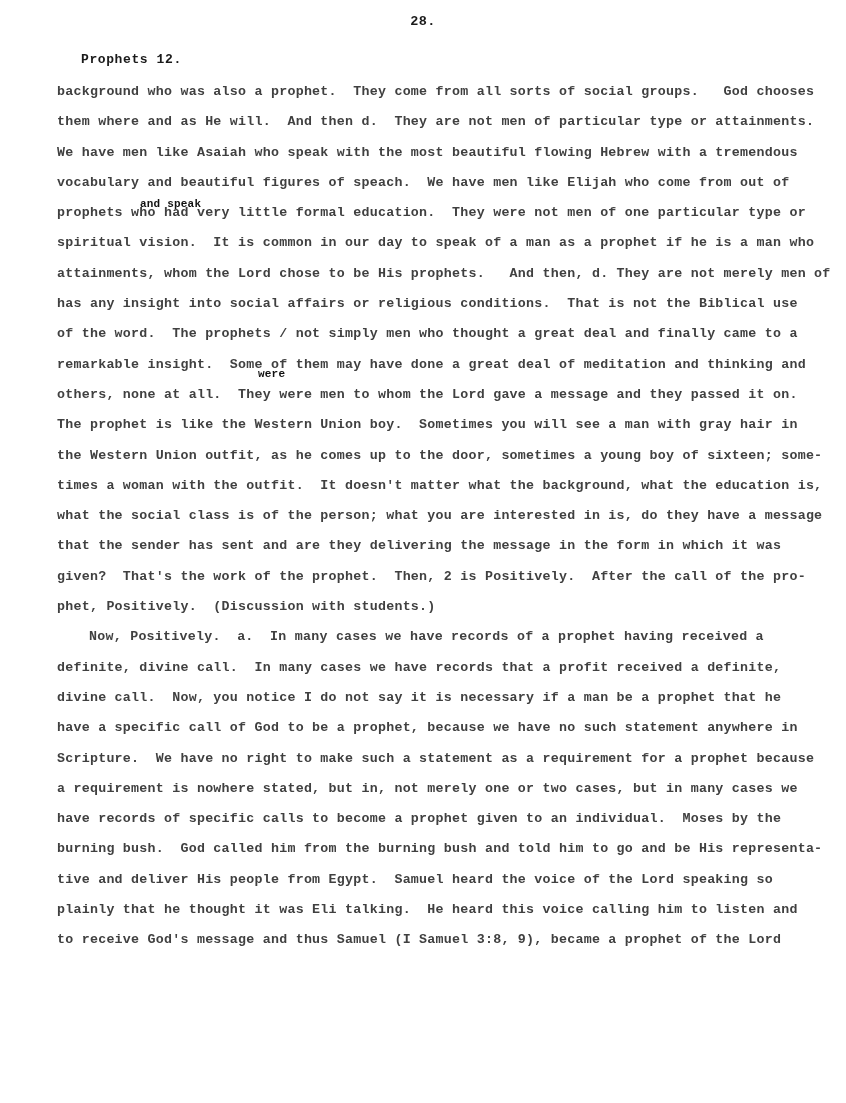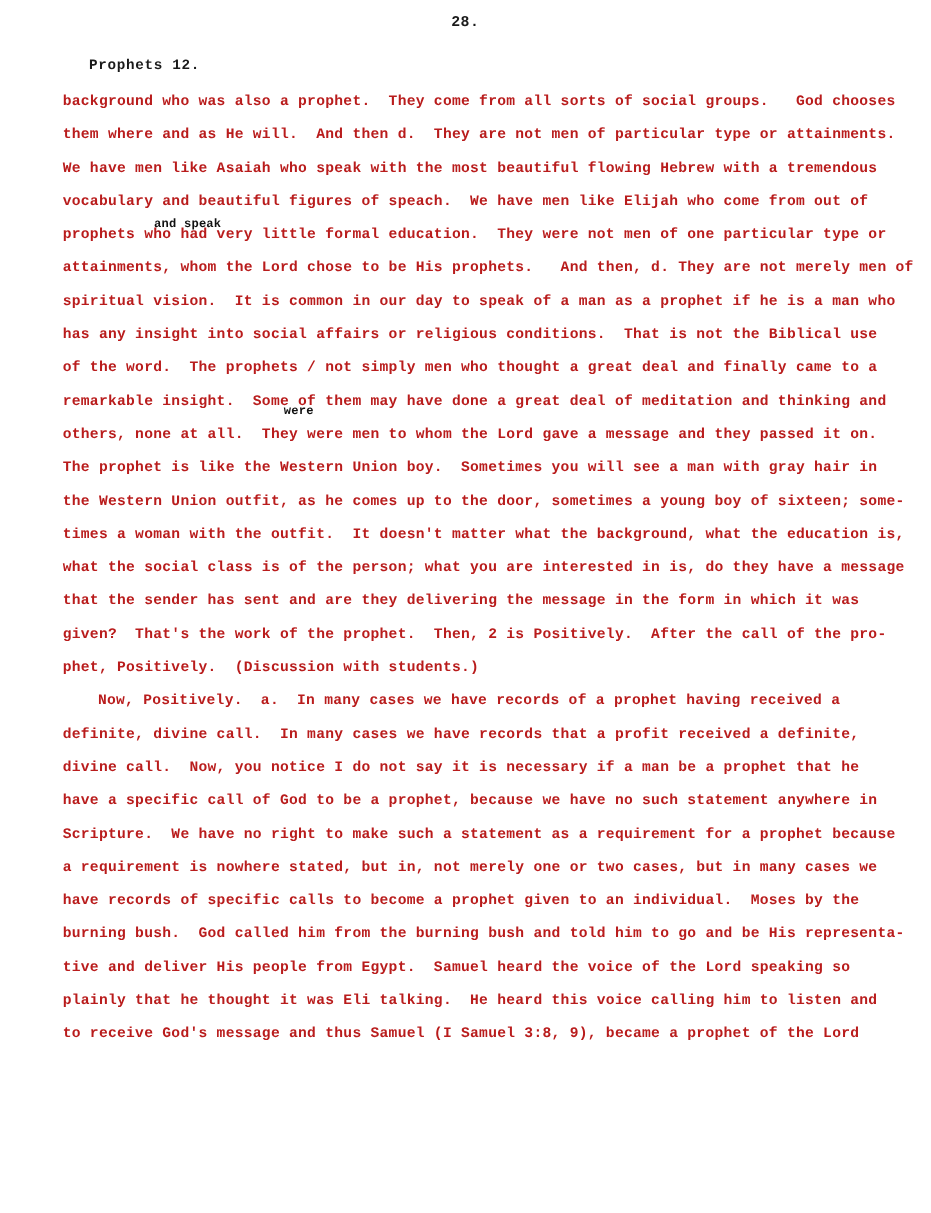--- a/index.html
+++ b/index.html
@@ -47,21 +47,21 @@
     left: 57px;
     width: 790px;
   }
   .line {
     position: relative;
     height: 30.3px;
     font-size: 13.3px;
     letter-spacing: 0.25px;
     white-space: pre;
     font-weight: 700;
-    color: #b91c1c;
+    color: #404040;
   }
   .line.indent {
     padding-left: 32px;
   }
   
   .insert {
     position: absolute;
     font-size: 11px;
     font-weight: 700;
     letter-spacing: 0.2px;
@@ -80,22 +80,22 @@
 
   <div class="doc-heading">Prophets 12.</div>
 
   <div class="body-text">
 
     <div class="line">background who was also a prophet.  They come from all sorts of social groups.   God chooses</div>
     <div class="line">them where and as He will.  And then d.  They are not men of particular type or attainments.</div>
     <div class="line">We have men like Asaiah who speak with the most beautiful flowing Hebrew with a tremendous</div>
     <div class="line">vocabulary and beautiful figures of speach.  We have men like Elijah who come from out of</div>
     <div class="line">prophets who had very little formal education.  They were not men of one particular type or</div>
+    <div class="line">spiritual vision.  It is common in our day to speak of a man as a prophet if he is a man who</div>
     <div class="line">attainments, whom the Lord chose to be His prophets.   And then, d. They are not merely men of</div>
-    <div class="line">spiritual vision.  It is common in our day to speak of a man as a prophet if he is a man who</div>
     <div class="line">has any insight into social affairs or religious conditions.  That is not the Biblical use</div>
     <div class="line">of the word.  The prophets / not simply men who thought a great deal and finally came to a</div>
     <div class="line">remarkable insight.  Some of them may have done a great deal of meditation and thinking and</div>
     <div class="line">others, none at all.  They were men to whom the Lord gave a message and they passed it on.</div>
     <div class="line">The prophet is like the Western Union boy.  Sometimes you will see a man with gray hair in</div>
     <div class="line">the Western Union outfit, as he comes up to the door, sometimes a young boy of sixteen; some-</div>
     <div class="line">times a woman with the outfit.  It doesn't matter what the background, what the education is,</div>
     <div class="line">what the social class is of the person; what you are interested in is, do they have a message</div>
     <div class="line">that the sender has sent and are they delivering the message in the form in which it was</div>
     <div class="line">given?  That's the work of the prophet.  Then, 2 is Positively.  After the call of the pro-</div>

